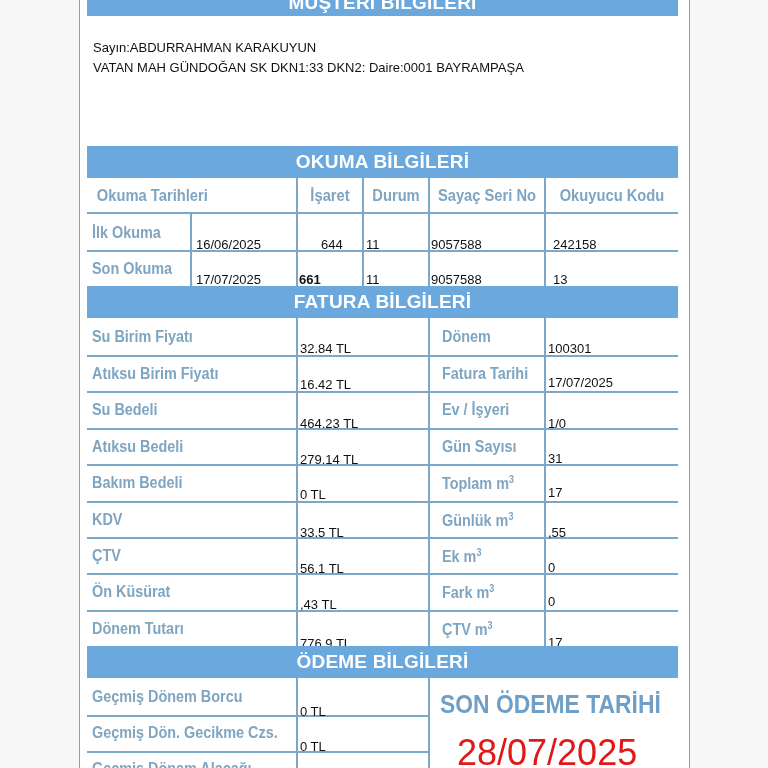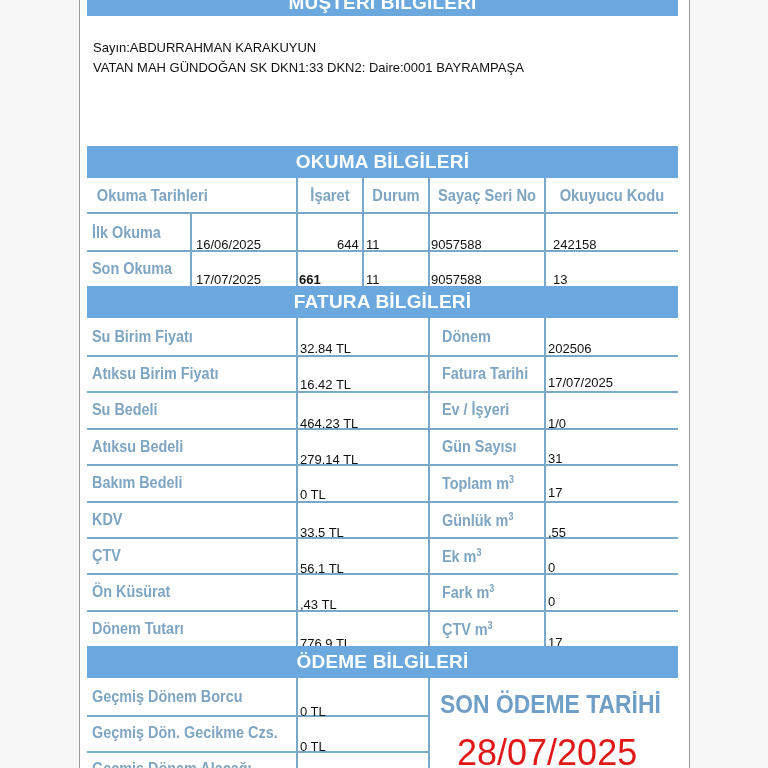--- a/index.html
+++ b/index.html
@@ -60,21 +60,21 @@
 
   <div class="hdr" style="left:92px;top:187px;">Okuma Tarihleri</div>
   <div class="hdr" style="left:300px;top:187px;width:60px;">İşaret</div>
   <div class="hdr" style="left:366px;top:187px;width:60px;">Durum</div>
   <div class="hdr" style="left:430px;top:187px;width:114px;">Sayaç Seri No</div>
   <div class="hdr" style="left:547px;top:187px;width:130px;">Okuyucu Kodu</div>
 
   <div>
     <div class="lbl" style="left:92px;top:224px;">İlk Okuma</div>
     <div class="val" style="left:196px;top:237px;">16/06/2025</div>
-    <div class="val" style="left:298px;top:237px;padding-left:39px;">644</div>
+    <div class="val" style="left:282px;top:237px;padding-left:39px;">644</div>
     <div class="val" style="left:366px;top:237px;">11</div>
     <div class="val" style="left:431px;top:237px;">9057588</div>
     <div class="val" style="left:553px;top:237px;text-align:right;">242158</div>
   </div>
   <div>
     <div class="lbl" style="left:92px;top:260px;">Son Okuma</div>
     <div class="val" style="left:196px;top:272px;">17/07/2025</div>
     <div class="val" style="left:299px;top:272px;font-weight:bold;">661</div>
     <div class="val" style="left:366px;top:272px;">11</div>
     <div class="val" style="left:431px;top:272px;">9057588</div>
@@ -109,21 +109,21 @@
   <div class="lbl" style="left:92px;top:511px;">KDV</div>
   <div class="rval" style="left:300px;top:525px;width:124px;">33.5 TL</div>
   <div class="lbl" style="left:92px;top:547px;">ÇTV</div>
   <div class="rval" style="left:300px;top:561px;width:124px;">56.1 TL</div>
   <div class="lbl" style="left:92px;top:583px;">Ön Küsürat</div>
   <div class="rval" style="left:300px;top:597px;width:124px;">,43 TL</div>
   <div class="lbl" style="left:92px;top:620px;">Dönem Tutarı</div>
   <div class="rval" style="left:300px;top:636px;width:124px;">776.9 TL</div>
 
   <div class="lbl" style="left:442px;top:328px;"><span>Dönem</span></div>
-  <div class="rval" style="left:548px;top:341px;width:128px;">202506</div>
+  <div class="rval" style="left:548px;top:341px;width:128px;">100301</div>
   <div class="lbl" style="left:442px;top:365px;"><span>Fatura Tarihi</span></div>
   <div class="rval" style="left:548px;top:375px;width:128px;">17/07/2025</div>
   <div class="lbl" style="left:442px;top:401px;"><span>Ev / İşyeri</span></div>
   <div class="rval" style="left:548px;top:416px;width:128px;">1/0</div>
   <div class="lbl" style="left:442px;top:438px;"><span>Gün Sayısı</span></div>
   <div class="rval" style="left:548px;top:451px;width:128px;">31</div>
   <div class="lbl" style="left:442px;top:474px;"><span>Toplam m</span><sup>3</sup></div>
   <div class="rval" style="left:548px;top:485px;width:128px;">17</div>
   <div class="lbl" style="left:442px;top:511px;"><span>Günlük m</span><sup>3</sup></div>
   <div class="rval" style="left:548px;top:525px;width:128px;">,55</div>

